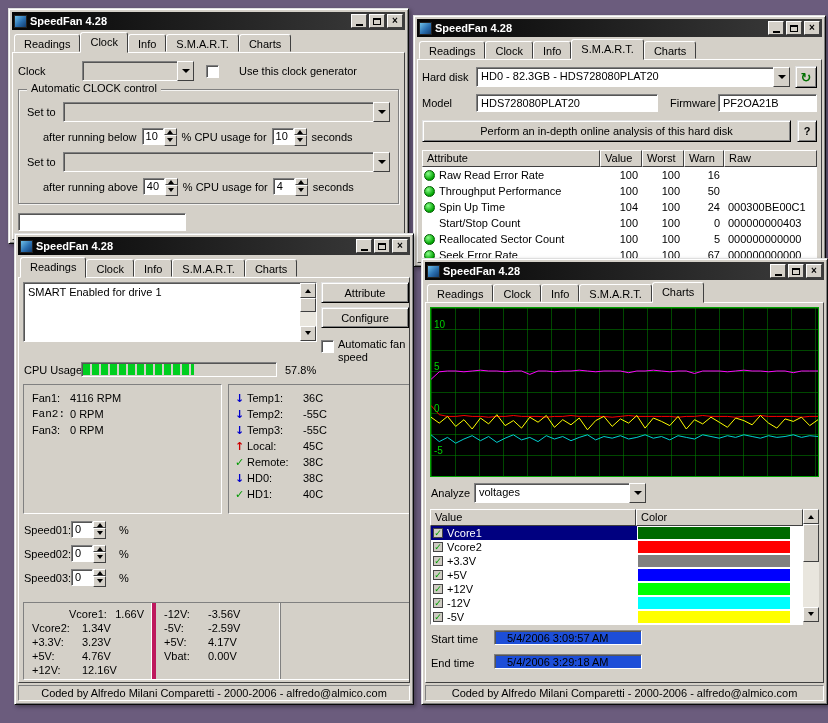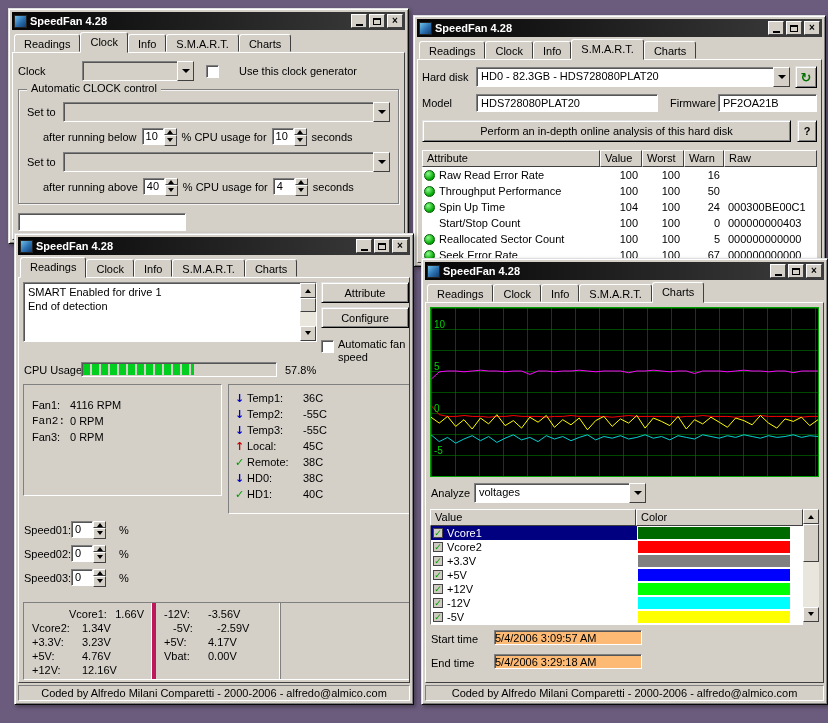--- a/index.html
+++ b/index.html
@@ -112,21 +112,21 @@
   .list-main { flex:1; display:flex; flex-direction:column; }
   .lhead { display:grid; grid-template-columns:206px 1fr; }
   .lbody { background:#fff; flex:1;
     border:1px solid; border-color:#808080 #fff #fff #808080; border-top:none; }
   .lrow { display:grid; grid-template-columns:206px 1fr; height:14px; align-items:center; }
   .lname { display:flex; align-items:center; gap:4px; height:14px; padding-left:2px; }
   .lrow.sel .lname { background:#000080; color:#fff; }
   .cbx { width:10px; height:10px; flex:none; background:#cfcbc3; border:1px solid #444;
     font-family:"DejaVu Sans", sans-serif; font-size:9px; line-height:8px; color:#00a000; text-align:center; font-weight:bold; }
   .swatch { height:12px; width:152px; margin-left:1px; }
-  .timefield { position:absolute; height:15px; padding:1px 0; background:#fdba74;
+  .timefield { position:absolute; height:15px; padding:1px 12px; background:#1d4ed8;
     border:1px solid; border-color:#808080 #fff #fff #808080; box-shadow:inset 1px 1px 0 #555; white-space:nowrap; }
   .abs { position:absolute; }
   .lbl { white-space:nowrap; }
   .refresh-icon { font-family:"DejaVu Sans", sans-serif; color:#007000; font-weight:bold; font-size:13px; }
 </style>
 </head>
 <body>
 
 <div class="win" style="left:8px; top:8px; width:401px; height:236px; z-index:1;">
   <div class="titlebar">
@@ -387,21 +387,20 @@
     <span class="tab">Clock</span>
     <span class="tab">Info</span>
     <span class="tab">S.M.A.R.T.</span>
     <span class="tab">Charts</span>
   </div>
   <div class="page">
 
     <div class="abs sunken white" style="left:4px; top:4px; width:294px; height:60px; display:flex;">
       <div style="flex:1; padding:2px 4px; line-height:14px;">
         <div>SMART Enabled for drive 1</div>
-        <div>End of detection</div>
       </div>
       <div class="vscroll">
         <span class="sarrow">
             <i class="arr-up-s"></i>
           </span>
         <span class="strack">
             <span class="sthumb" style="top:0; height:14px;"></span>
           </span>
         <span class="sarrow">
             <i class="arr-dn-s"></i>
@@ -411,21 +410,21 @@
     <span class="btn abs" style="left:302px; top:4px; width:88px; height:21px;">Attribute</span>
     <span class="btn abs" style="left:302px; top:29px; width:88px; height:21px;">Configure</span>
     <span class="checkbox abs" style="left:302px; top:62px;"></span>
     <span class="abs lbl" style="left:319px; top:60px; width:68px; white-space:normal; line-height:13px;">Automatic fan speed</span>
     <span class="abs lbl" style="left:5px; top:86px;">CPU Usage</span>
     <div class="progress abs" style="left:62px; top:84px; width:196px; height:15px;">
       <div class="fill" style="width: 58%;"></div>
     </div>
     <span class="abs lbl" style="left:266px; top:86px;">57.8%</span>
 
-    <div class="panel" style="left:4px; top:106px; width:199px; height:112px; padding:12px 8px;">
+    <div class="panel" style="left:4px; top:106px; width:199px; height:130px; padding:5px 8px;">
       <div class="frow">
           <span class="lbl" style="width:38px;">Fan1:</span>
           <span>4116 RPM</span>
         </div>
       <div class="frow">
           <span class="lbl" style="width:38px;font-family:Liberation Mono, monospace;">Fan2:</span>
           <span>0 RPM</span>
         </div>
       <div class="frow">
           <span class="lbl" style="width:38px;">Fan3:</span>
@@ -532,21 +531,21 @@
         <div class="frow" style="height:14px;">
             <span class="lbl" style="width:50px;">+12V:</span>
             <span>12.16V</span>
           </div>
       </div>
       <div style="width:128px; padding:4px 8px; border-left:4px solid #be185d; box-shadow:-1px 0 0 #fff;">
         <div class="frow" style="height:14px;">
             <span class="lbl" style="width:44px;">-12V:</span>
             <span>-3.56V</span>
           </div>
-        <div class="frow" style="height:14px;margin-left:9px;">
+        <div class="frow" style="height:14px;">
             <span class="lbl" style="width:44px;">-5V:</span>
             <span>-2.59V</span>
           </div>
         <div class="frow" style="height:14px;">
             <span class="lbl" style="width:44px;">+5V:</span>
             <span>4.17V</span>
           </div>
         <div class="frow" style="height:14px;">
             <span class="lbl" style="width:44px;">Vbat:</span>
             <span>0.00V</span>

